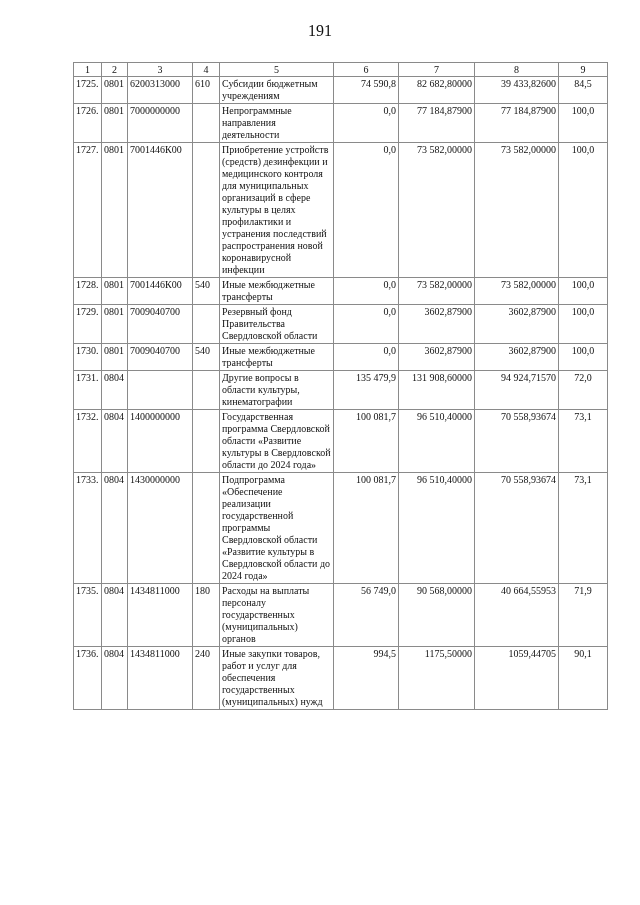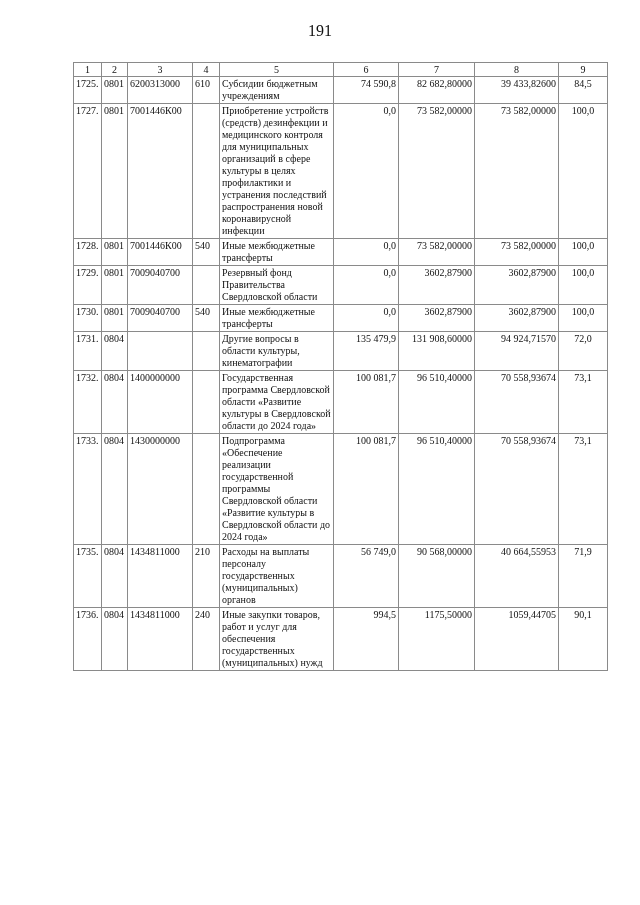--- a/index.html
+++ b/index.html
@@ -48,20 +48,31 @@
   <tr>
         <td class="c-num">1725.</td>
         <td class="c-sec">0801</td>
         <td class="c-code">6200313000</td>
         <td class="c-type">610</td>
         <td class="c-name">Субсидии бюджетным учреждениям</td>
         <td class="c-v6">74 590,8</td>
         <td class="c-v7">82 682,80000</td>
         <td class="c-v8">39 433,82600</td>
         <td class="c-v9">84,5</td>
+      </tr>
+      <tr>
+        <td class="c-num">1726.</td>
+        <td class="c-sec">0801</td>
+        <td class="c-code">7000000000</td>
+        <td class="c-type"></td>
+        <td class="c-name">Непрограммные направления деятельности</td>
+        <td class="c-v6">0,0</td>
+        <td class="c-v7">77 184,87900</td>
+        <td class="c-v8">77 184,87900</td>
+        <td class="c-v9">100,0</td>
       </tr>
       <tr>
         <td class="c-num">1727.</td>
         <td class="c-sec">0801</td>
         <td class="c-code">7001446К00</td>
         <td class="c-type"></td>
         <td class="c-name">Приобретение устройств (средств) дезинфекции и медицинского контроля для муниципальных организаций в сфере культуры в целях профилактики и устранения последствий распространения новой коронавирусной инфекции</td>
         <td class="c-v6">0,0</td>
         <td class="c-v7">73 582,00000</td>
         <td class="c-v8">73 582,00000</td>
@@ -130,21 +141,21 @@
         <td class="c-name">Подпрограмма «Обеспечение реализации государственной программы Свердловской области «Развитие культуры в Свердловской области до 2024 года»</td>
         <td class="c-v6">100 081,7</td>
         <td class="c-v7">96 510,40000</td>
         <td class="c-v8">70 558,93674</td>
         <td class="c-v9">73,1</td>
       </tr>
       <tr>
         <td class="c-num">1735.</td>
         <td class="c-sec">0804</td>
         <td class="c-code">1434811000</td>
-        <td class="c-type">210</td>
+        <td class="c-type">180</td>
         <td class="c-name">Расходы на выплаты персоналу государственных (муниципальных) органов</td>
         <td class="c-v6">56 749,0</td>
         <td class="c-v7">90 568,00000</td>
         <td class="c-v8">40 664,55953</td>
         <td class="c-v9">71,9</td>
       </tr>
       <tr>
         <td class="c-num">1736.</td>
         <td class="c-sec">0804</td>
         <td class="c-code">1434811000</td>

